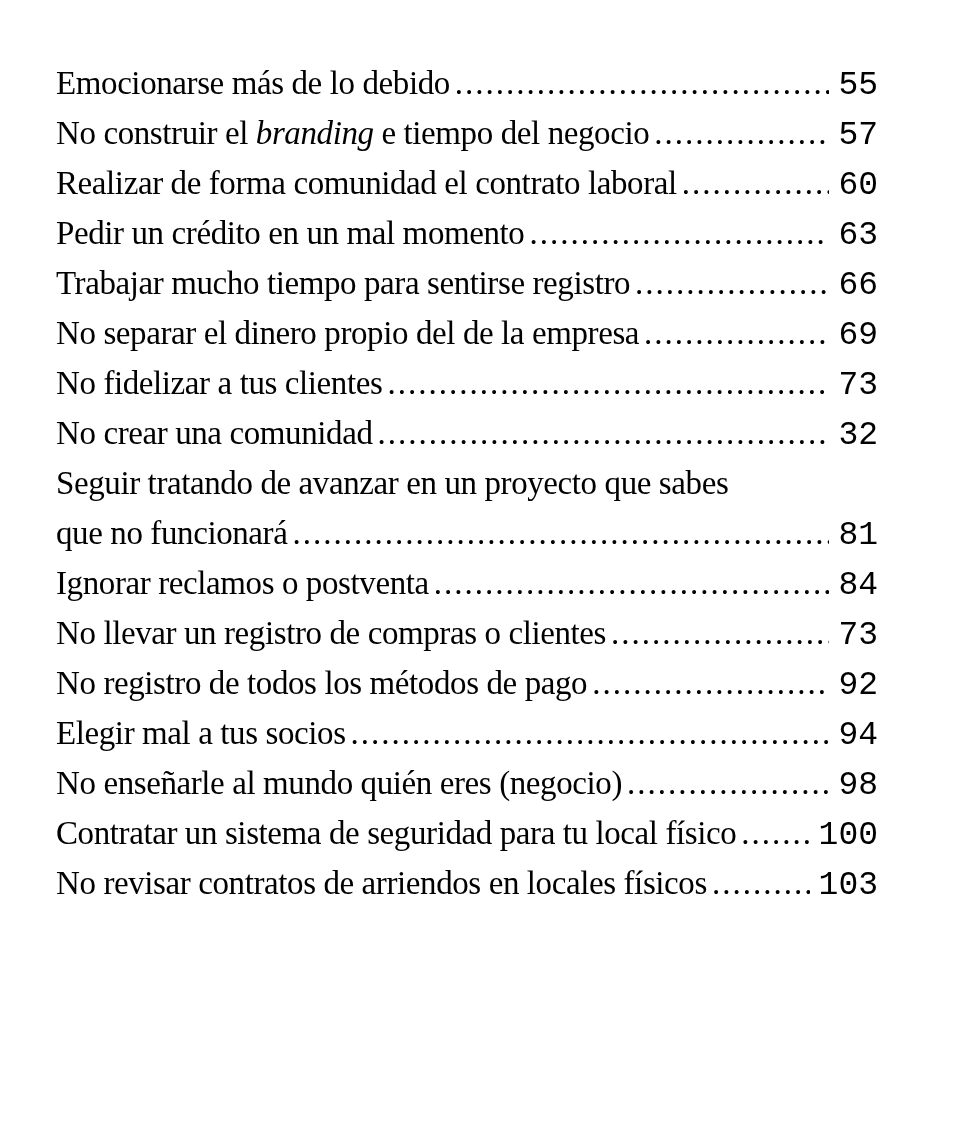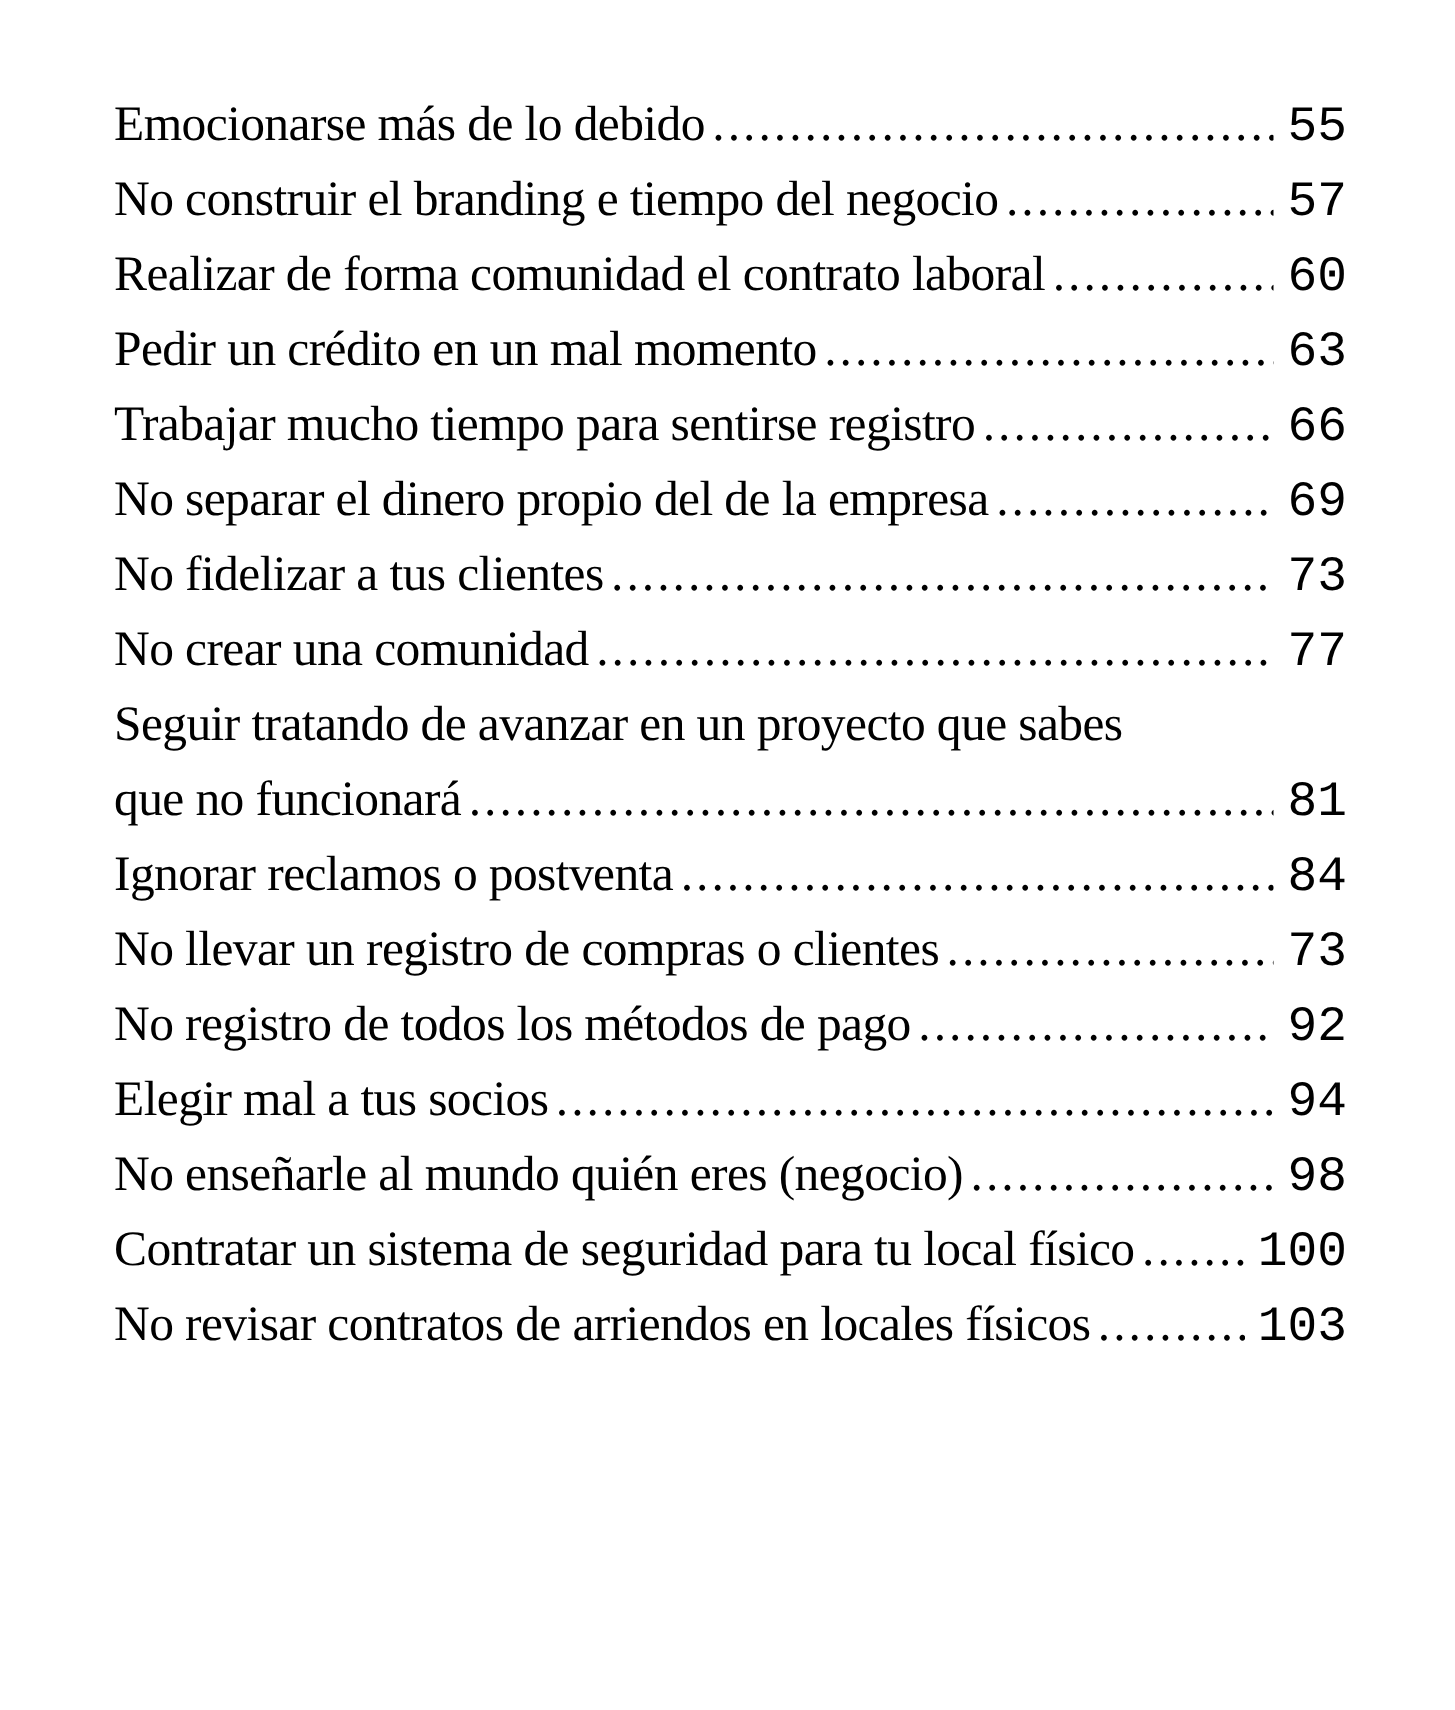--- a/index.html
+++ b/index.html
@@ -10,37 +10,38 @@
     width: 970px;
     height: 1140px;
     background: #ffffff;
     color: #000000;
     font-family: "Liberation Serif", serif;
     position: relative;
     overflow: hidden;
   }
   .toc {
     position: absolute;
-    left: 76px;
+    left: 56px;
     top: 58px;
     width: 822px;
   }
   .row {
     display: flex;
     align-items: baseline;
     height: 50px;
     font-size: 33px;
     line-height: 50px;
     white-space: nowrap;
   }
   .title {
     flex: 0 0 auto;
     letter-spacing: -0.4px;
   }
   .title .it {
+    font-style: italic;
   }
   .leader {
     flex: 1 1 auto;
     min-width: 0;
     overflow: hidden;
     margin-left: 5px;
     margin-right: 9px;
     letter-spacing: 2px;
   }
   .leader::after {
@@ -87,21 +88,21 @@
     <span class="page-num">69</span>
   </div>
     <div class="row">
     <span class="title">No fidelizar a tus clientes</span>
     <span class="leader"></span>
     <span class="page-num">73</span>
   </div>
     <div class="row">
     <span class="title">No crear una comunidad</span>
     <span class="leader"></span>
-    <span class="page-num">77</span>
+    <span class="page-num">32</span>
   </div>
     <div class="row">
     <span class="title">Seguir tratando de avanzar en un proyecto que sabes</span>
 
   </div>
     <div class="row">
     <span class="title">que no funcionará</span>
     <span class="leader"></span>
     <span class="page-num">81</span>
   </div>

